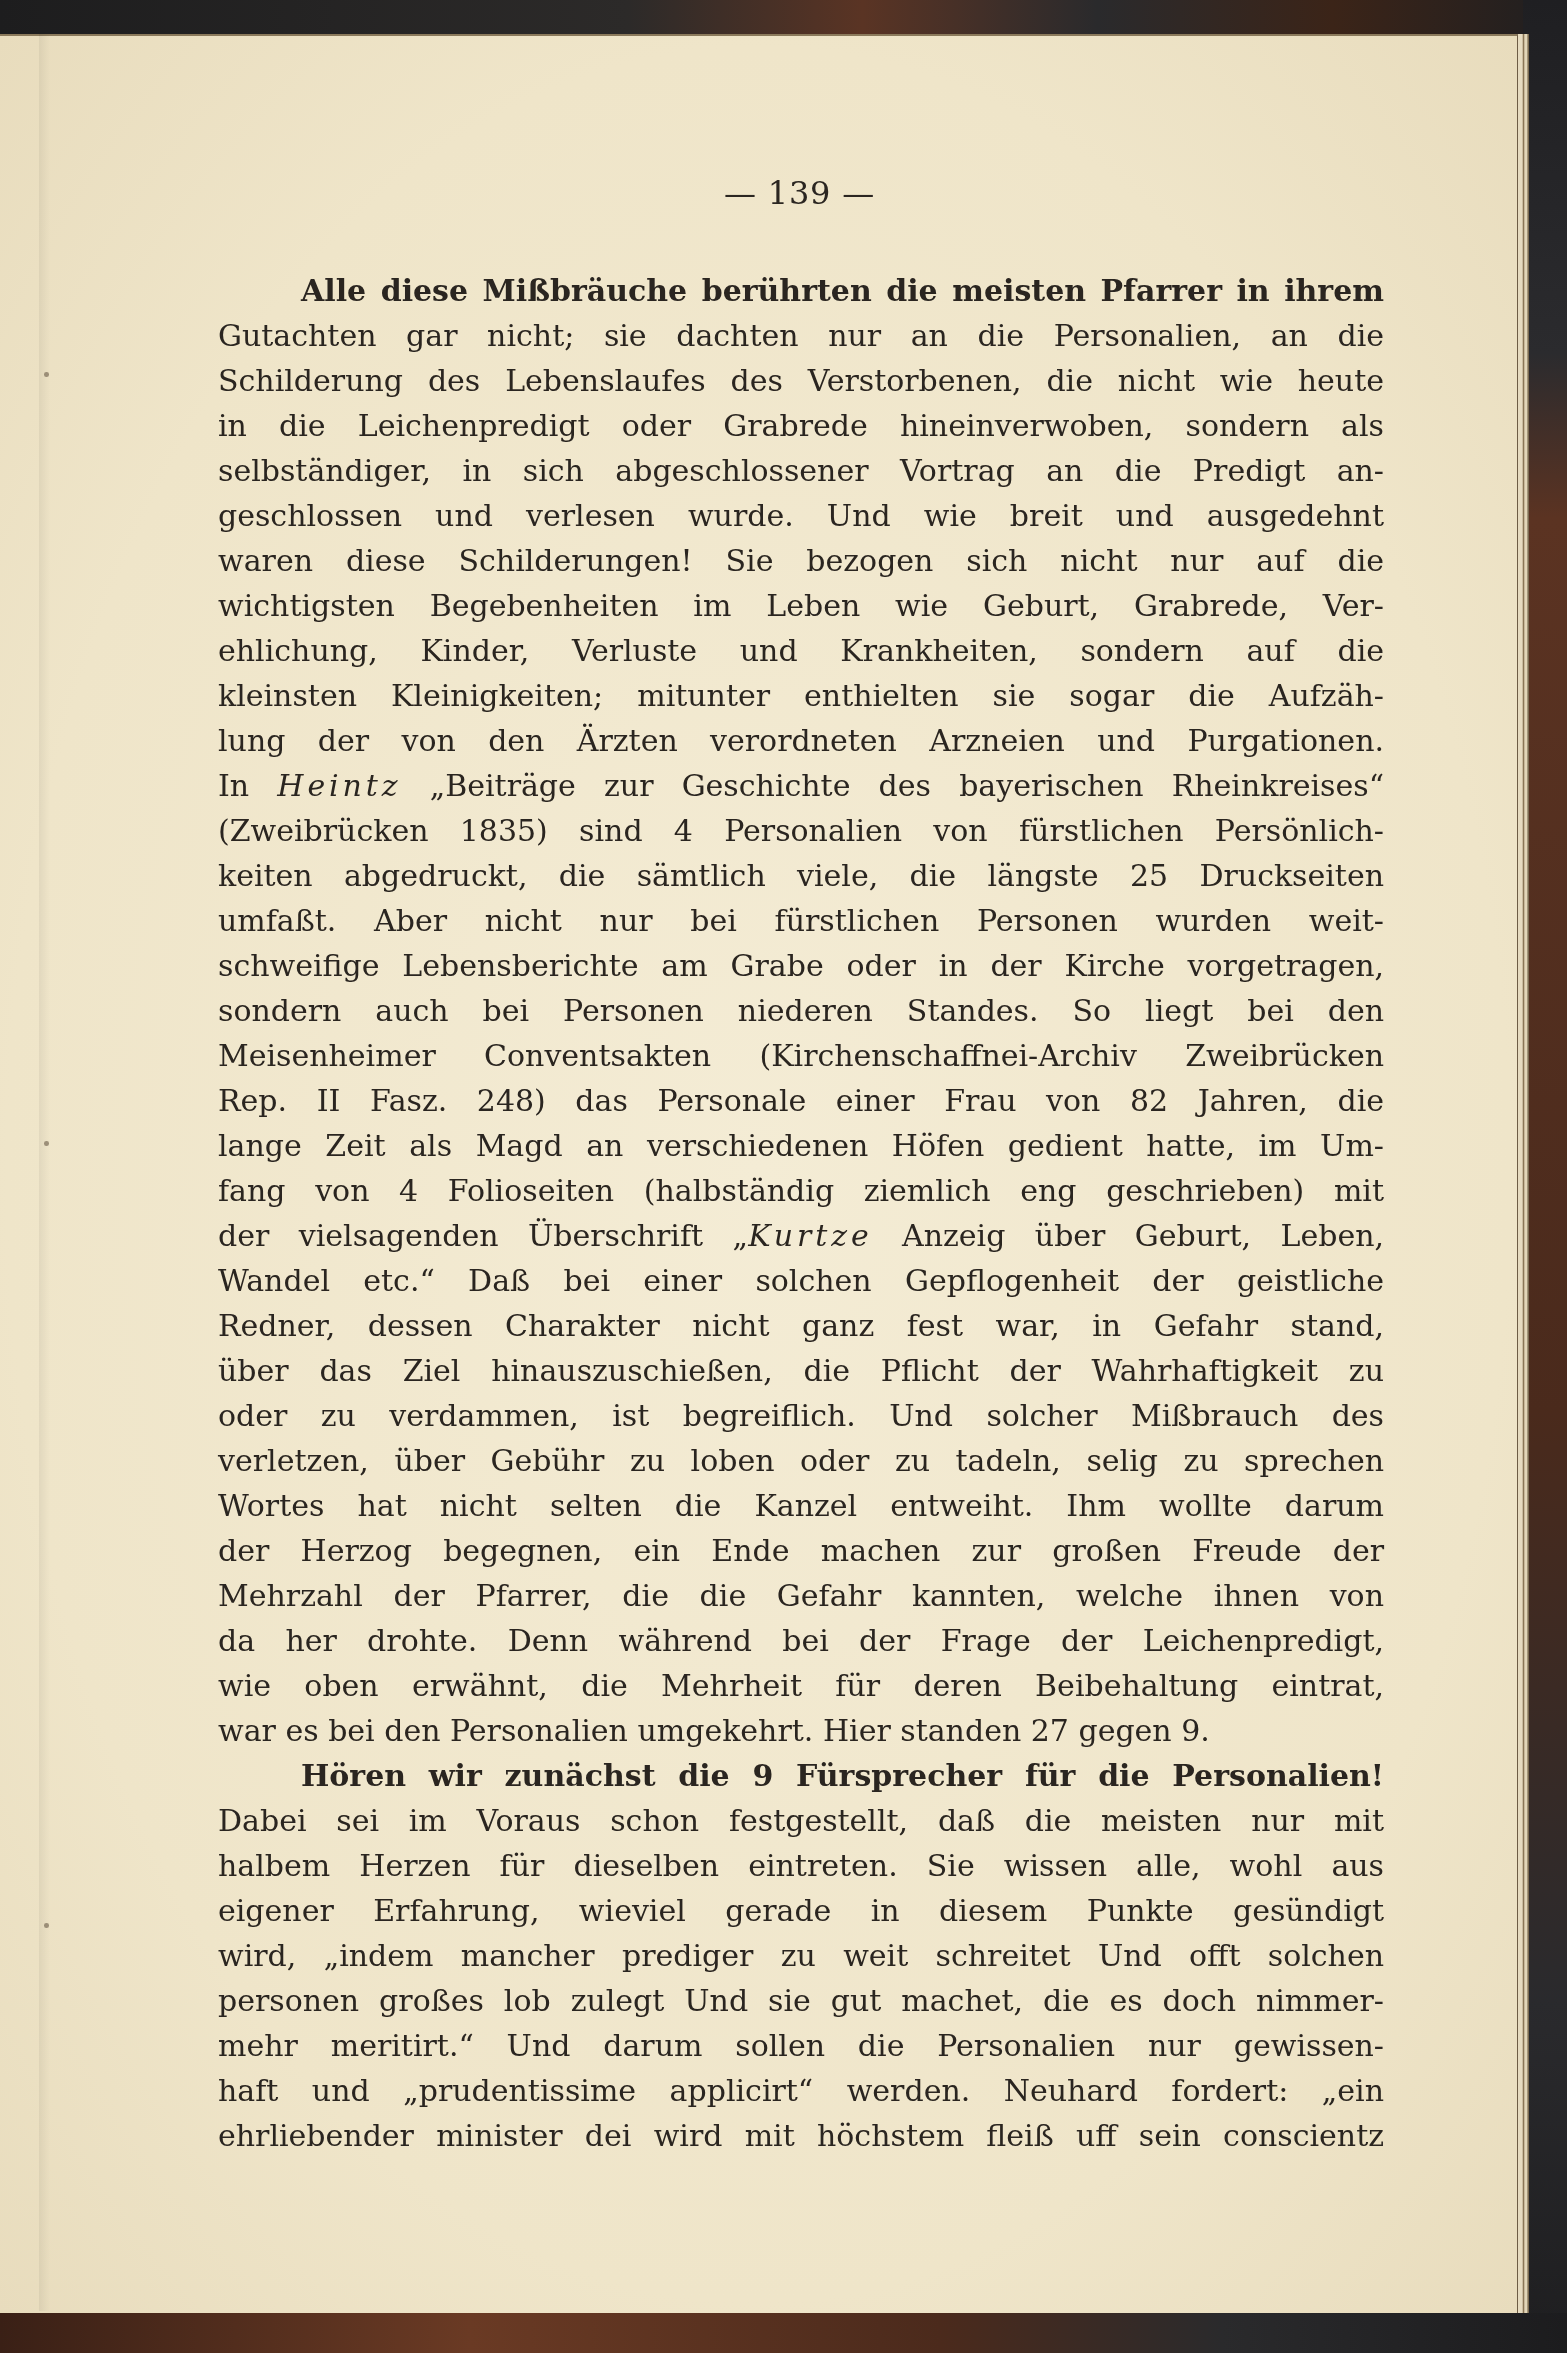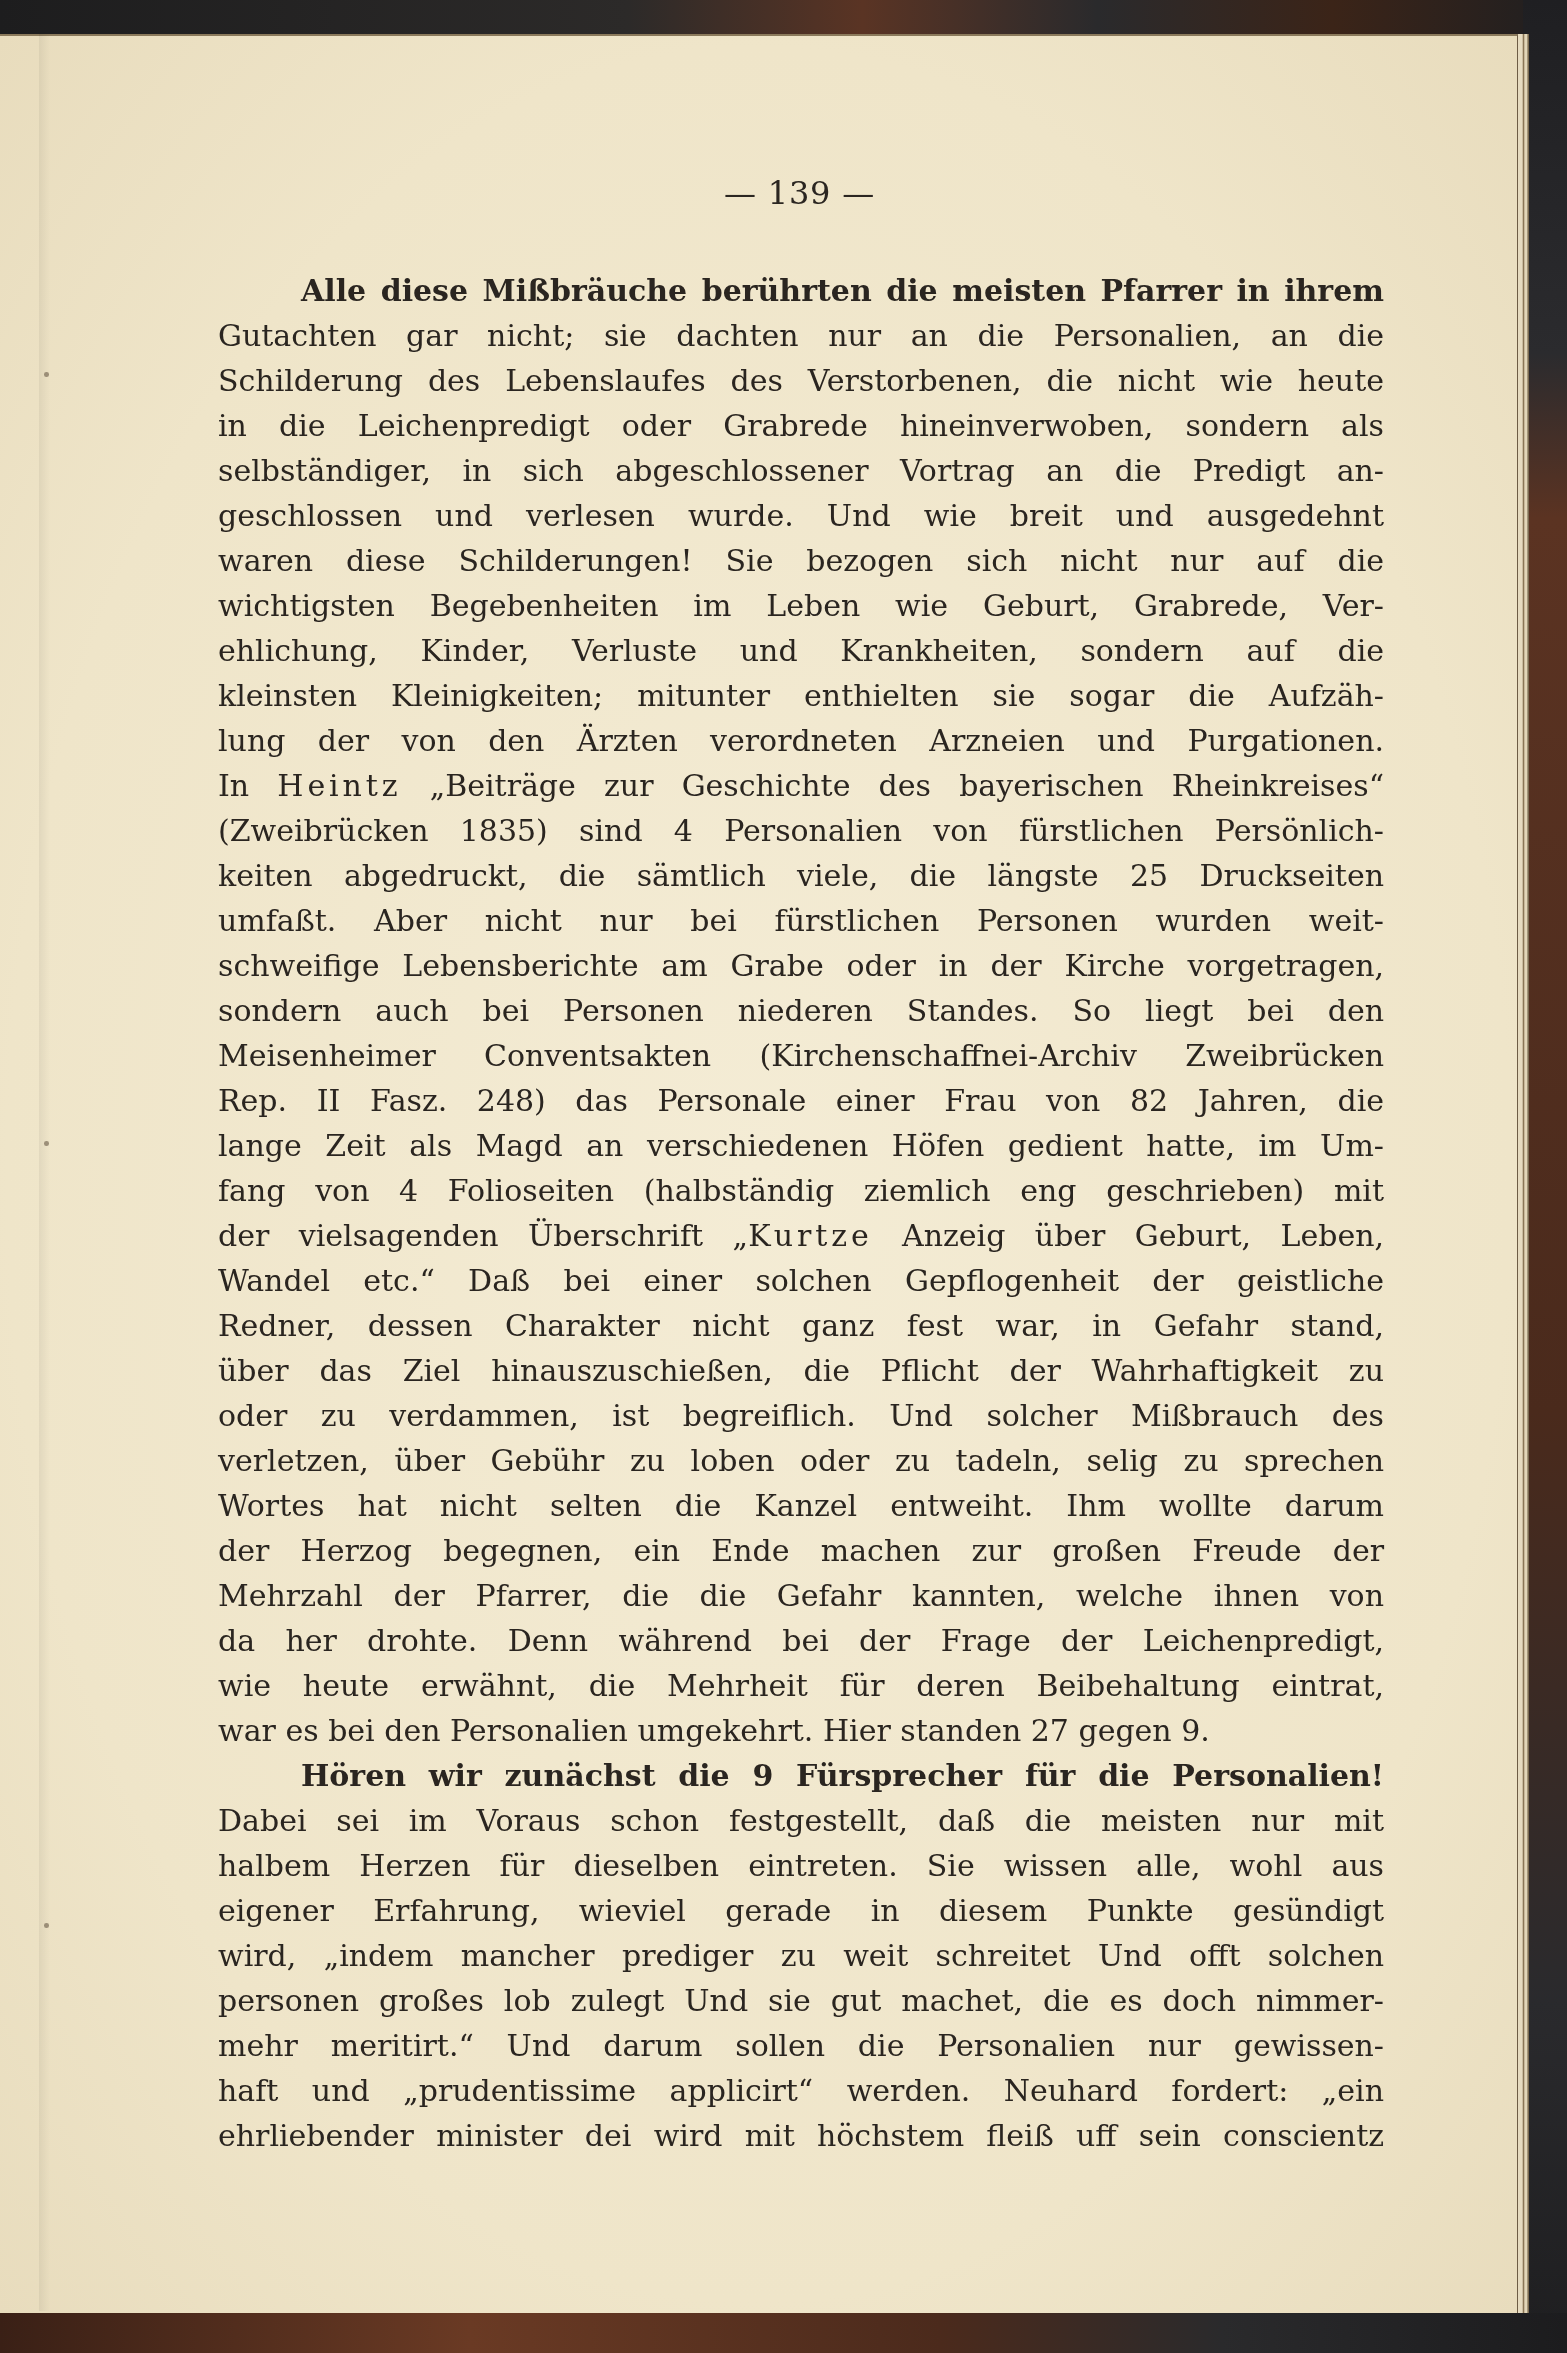--- a/index.html
+++ b/index.html
@@ -41,21 +41,21 @@
       position: absolute; left: 218px; top: 268px; width: 1166px;
       font-family: "DejaVu Serif", serif; font-size: 30px; line-height: 45px;
       color: #2a2520;
     }
     .line {
       display: block; white-space: nowrap; text-align: justify; text-align-last: justify;
       height: 45px;
     }
     .line.last { text-align-last: left; }
     .line.indent { padding-left: 83px; font-weight: bold; }
-    .spaced { letter-spacing: 3.9px; }
+    .spaced { letter-spacing: 3.9px; font-style: italic; }
     .margin-mark {
       position: absolute; width: 4.7px; height: 4.7px; border-radius: 50%;
       background: #7a6c58; opacity: 0.7;
     }
   </style>
 </head>
 <body>
 
 <div class="cover-top"></div>
 <div class="cover-right"></div>
@@ -96,21 +96,21 @@
     <span class="line"><span>der vielsagenden Überschrift „</span><span class="spaced">Kurtze</span><span> Anzeig über Geburt, Leben,</span></span>
     <span class="line"><span>Wandel etc.“ Daß bei einer solchen Gepflogenheit der geistliche</span></span>
     <span class="line"><span>Redner, dessen Charakter nicht ganz fest war, in Gefahr stand,</span></span>
     <span class="line"><span>über das Ziel hinauszuschießen, die Pflicht der Wahrhaftigkeit zu</span></span>
     <span class="line"><span>oder zu verdammen, ist begreiflich. Und solcher Mißbrauch des</span></span>
     <span class="line"><span>verletzen, über Gebühr zu loben oder zu tadeln, selig zu sprechen</span></span>
     <span class="line"><span>Wortes hat nicht selten die Kanzel entweiht. Ihm wollte darum</span></span>
     <span class="line"><span>der Herzog begegnen, ein Ende machen zur großen Freude der</span></span>
     <span class="line"><span>Mehrzahl der Pfarrer, die die Gefahr kannten, welche ihnen von</span></span>
     <span class="line"><span>da her drohte. Denn während bei der Frage der Leichenpredigt,</span></span>
-    <span class="line"><span>wie heute erwähnt, die Mehrheit für deren Beibehaltung eintrat,</span></span>
+    <span class="line"><span>wie oben erwähnt, die Mehrheit für deren Beibehaltung eintrat,</span></span>
     <span class="line last"><span>war es bei den Personalien umgekehrt. Hier standen 27 gegen 9.</span></span>
     <span class="line indent"><span>Hören wir zunächst die 9 Fürsprecher für die Personalien!</span></span>
     <span class="line"><span>Dabei sei im Voraus schon festgestellt, daß die meisten nur mit</span></span>
     <span class="line"><span>halbem Herzen für dieselben eintreten. Sie wissen alle, wohl aus</span></span>
     <span class="line"><span>eigener Erfahrung, wieviel gerade in diesem Punkte gesündigt</span></span>
     <span class="line"><span>wird, „indem mancher prediger zu weit schreitet Und offt solchen</span></span>
     <span class="line"><span>personen großes lob zulegt Und sie gut machet, die es doch nimmer-</span></span>
     <span class="line"><span>mehr meritirt.“ Und darum sollen die Personalien nur gewissen-</span></span>
     <span class="line"><span>haft und „prudentissime applicirt“ werden. Neuhard fordert: „ein</span></span>
     <span class="line"><span>ehrliebender minister dei wird mit höchstem fleiß uff sein conscientz</span></span>

